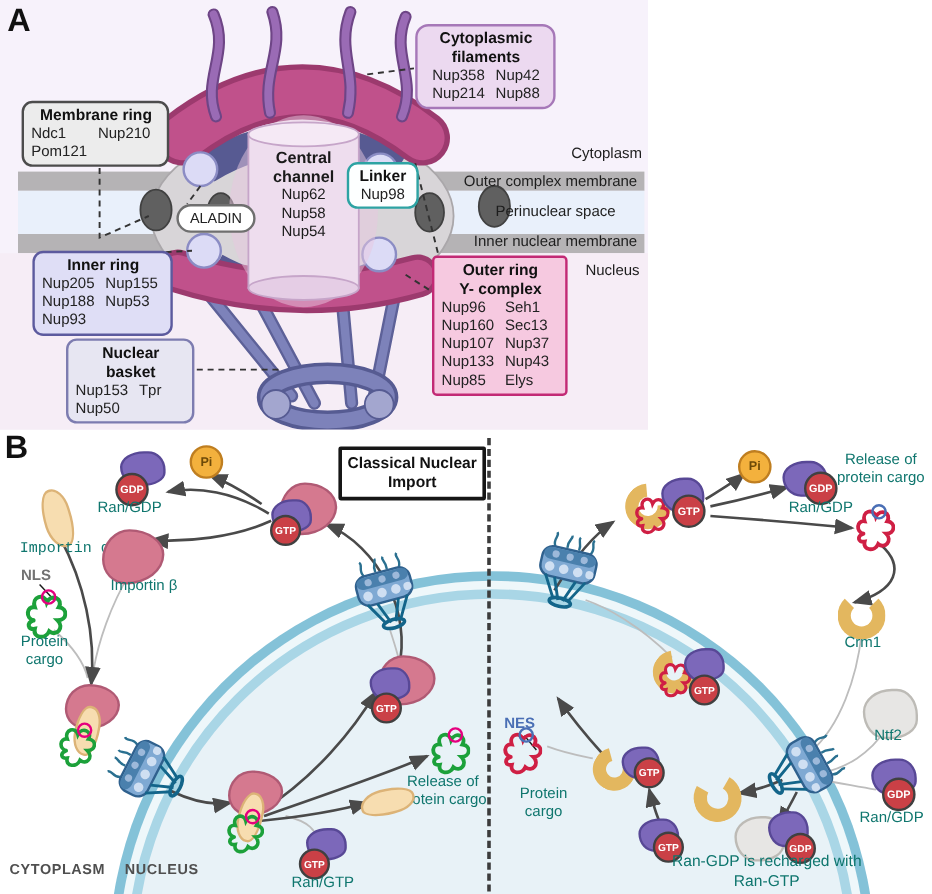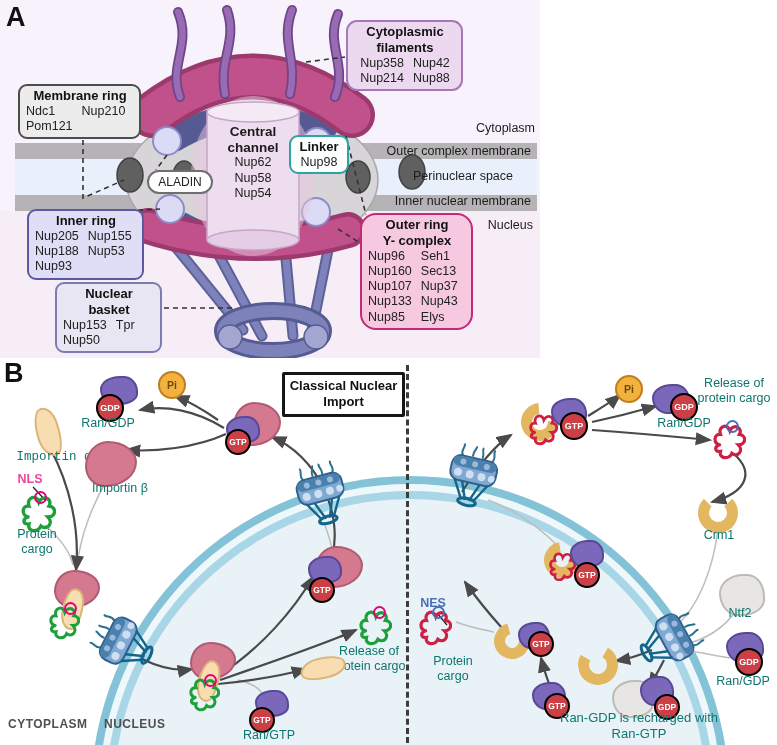--- a/index.html
+++ b/index.html
@@ -18,31 +18,31 @@
   
   .pb{position:absolute;left:0;top:360px;width:777px;height:385px;background:#fff;overflow:hidden;}
   .nucleus-circle{position:absolute;left:106px;top:131px;width:592px;height:592px;border-radius:50%;
         background:#e8f2f7;border:8px solid #a9d6e6;
         box-shadow:0 0 0 7px #eef7fa, 0 0 0 15px #84c2d8;}
   .hdrbox{position:absolute;width:113px;border:3px solid #161616;background:#fff;border-radius:2px;
         font-weight:bold;font-size:13px;text-align:center;line-height:1.25;padding:3px 2px;color:#111;}
   .sep{position:absolute;left:406px;top:5px;height:378px;width:0;border-left:3px dashed #3c3c3c;}
   .ntc{position:absolute;border-radius:50%;display:flex;align-items:center;justify-content:center;
         font-weight:bold;color:#fff;}
-  .gxp{width:22px;height:22px;background:#ca4046;border:2px solid #000000;font-size:8.5px;}
+  .gxp{width:22px;height:22px;background:#ca4046;border:2px solid #404040;font-size:8.5px;}
   .gxp.big{width:24px;height:24px;font-size:9px;}
   .pi{width:24px;height:24px;background:#f3b13d;border:2px solid #bf7e20;color:#6d4a08;font-size:10.5px;}
   .blob{position:absolute;border-radius:58% 42% 55% 45% / 50% 58% 42% 60%;}
   .ran{background:#7c68ba;border:2px solid #584896;}
   .ntf2{background:#e7e6e4;border:2px solid #bdbbb6;}
   .beta{background:#d5798f;border:2px solid #b05a74;border-radius:44% 56% 62% 38% / 55% 46% 54% 45%;}
   .alpha{background:#f7ddb0;border:2px solid #dcb377;border-radius:50% 50% 44% 56% / 62% 40% 60% 44%;}
   .crm1{position:absolute;border-radius:50%;border:11px solid #e3b75f;border-top-color:transparent;}
   .mlbl{position:absolute;font-size:12.5px;color:#0f766e;text-align:center;line-height:1.22;}
-  .nls{color:#ec4899;font-weight:bold;}
+  .nls{color:#737373;font-weight:bold;}
   .nes{color:#4a6fb5;font-weight:bold;}
   .ringmark{position:absolute;width:9px;height:9px;border-radius:50%;border:2.5px solid #e5007e;}
   .ringmark.blue{border-color:#4a6fb5;}
   .cargo{position:absolute;}
   .territory{position:absolute;font-size:12px;font-weight:bold;color:#4f4f4f;letter-spacing:.5px;}
 </style>
 </head>
 <body>
 
 <svg width="0" height="0" style="position:absolute">
@@ -183,21 +183,21 @@
 
     <div class="nbox" style="left:55px;top:282px;width:92px;background:#e7e6f2;border-color:#7d7cb0;">
       <div class="bt">Nuclear basket</div>
       <div class="grid2">
         <span>Nup153</span>
         <span>Tpr</span>
         <span>Nup50</span>
       </div>
     </div>
 
-    <div class="nbox" style="left:360px;top:213px;width:98px;background:#f6c9e0;border-color:#c22a75;border-width:2.5px;border-radius:16px;">
+    <div class="nbox" style="left:360px;top:213px;width:98px;background:#f6c9e0;border-color:#c22a75;border-width:2.5px;border-radius:4px;">
       <div class="bt">Outer ring</div>
       <div class="bt">Y- complex</div>
       <div class="grid2">
         <span>Nup96</span>
         <span>Seh1</span>
         <span>Nup160</span>
         <span>Sec13</span>
         <span>Nup107</span>
         <span>Nup37</span>
         <span>Nup133</span>

